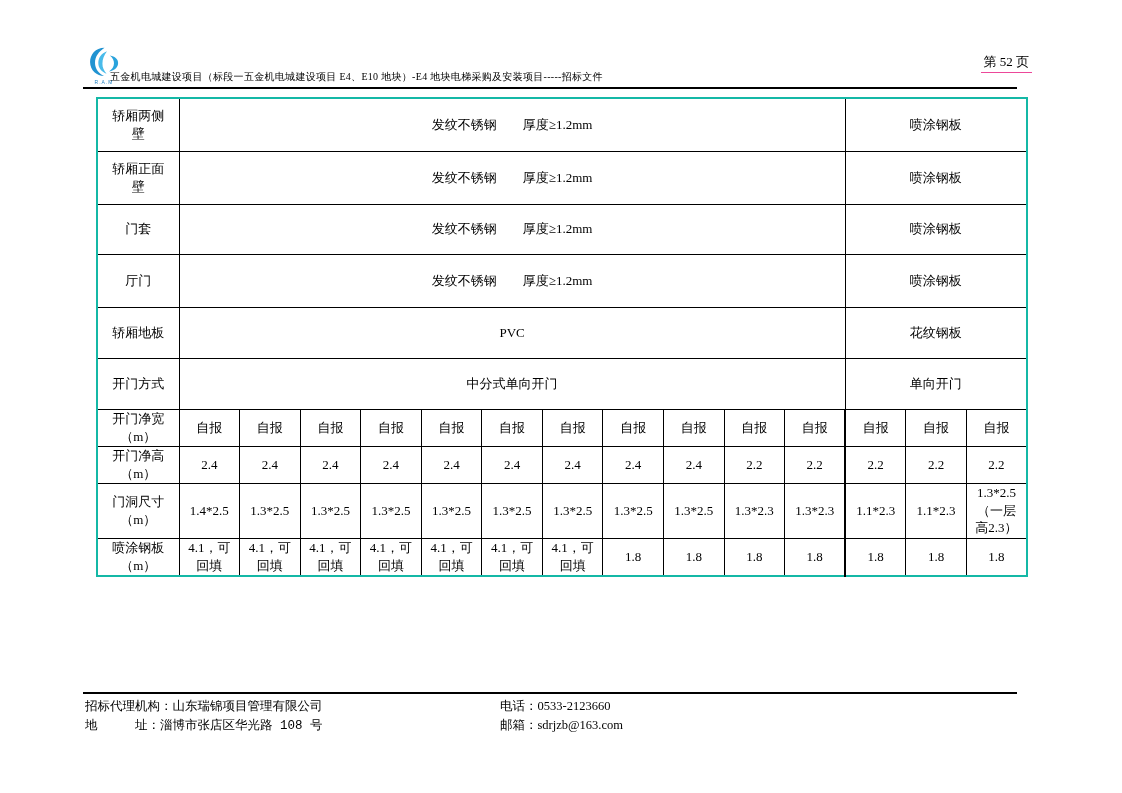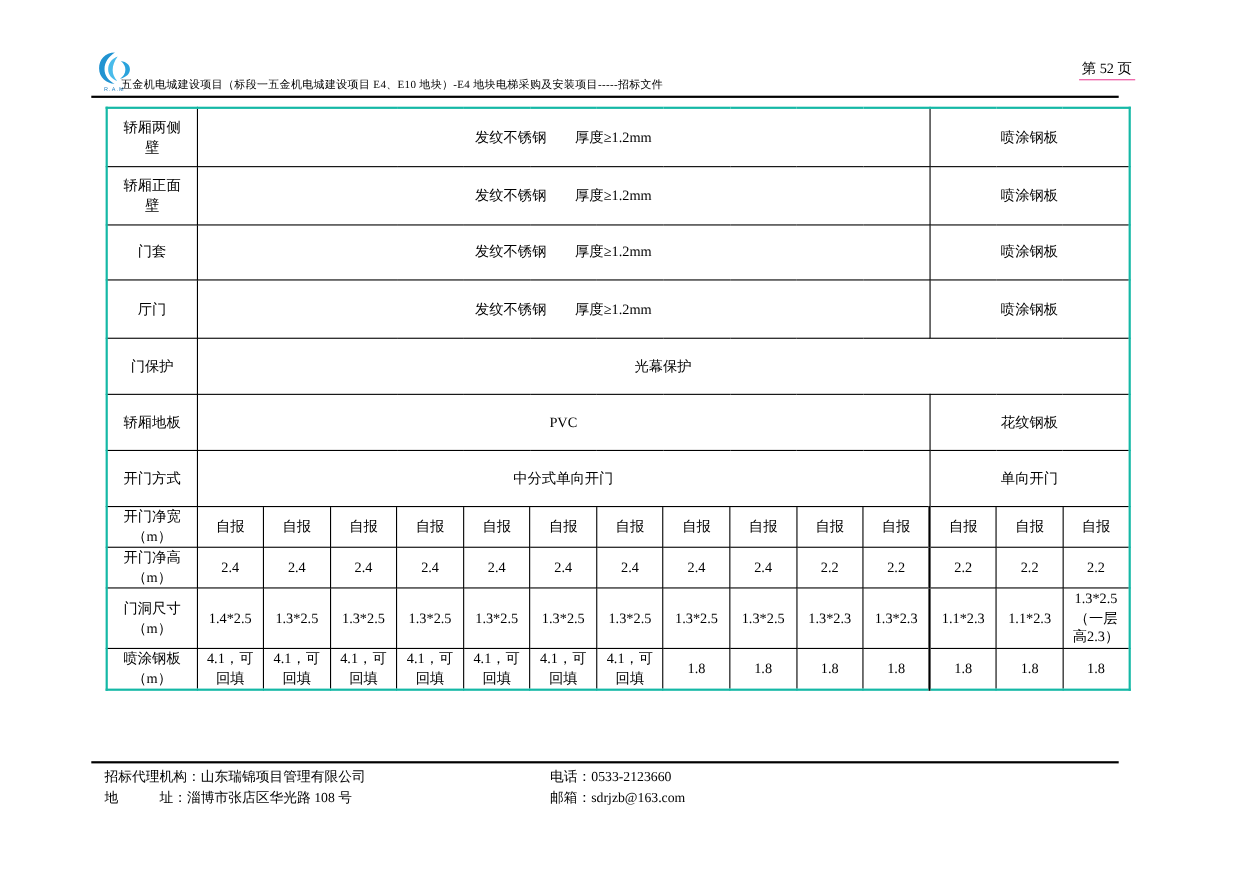--- a/index.html
+++ b/index.html
@@ -34,21 +34,21 @@
   .spec-table td.lbl { padding:0 9px; }
   .spec-table td.val { padding:0 4px; }
   .spec-table td.rem { padding:0 4px;text-align:center; }
   .spec-table td.num { padding:0 6px; word-break:break-all; }
   .spec-table td.bl2 { border-left:2px solid #000; }
 
   
   .footer-rule { position:absolute; left:83px; top:692px; width:934px; height:0; border-top:2px solid #000; }
   .footer { position:absolute; left:85px; top:698px; width:932px; font-size:12.5px; }
   .footer-line { position:relative; height:19px; }
-  .f-left  { position:absolute; left:10px;    top:0; white-space:nowrap; }
+  .f-left  { position:absolute; left:0;    top:0; white-space:nowrap;font-family:Liberation Mono, monospace; }
   .f-right { position:absolute; left:415px; top:0; white-space:nowrap; }
 </style>
 </head>
 <body>
 
 <div class="page">
 
   <div class="logo">
     <svg viewBox="0 0 40 40" aria-hidden="true">
       <path d="M20 2 C9 2 2.5 10 2.5 19.5 C2.5 30 11 36.5 19.5 36.5 C13 33 8.5 27.5 8.5 20.5 C8.5 12 13.5 6.5 20 2 Z" fill="#2193d1"></path>
@@ -93,24 +93,20 @@
       </tr>
       <tr style="height:50px">
         <td class="lbl">门套</td>
         <td class="val" colspan="11">发纹不锈钢　　厚度≥1.2mm</td>
         <td class="rem" colspan="3">喷涂钢板</td>
       </tr>
       <tr style="height:53px">
         <td class="lbl">厅门</td>
         <td class="val" colspan="11">发纹不锈钢　　厚度≥1.2mm</td>
         <td class="rem" colspan="3">喷涂钢板</td>
-      </tr>
-      <tr style="height:51px">
-        <td class="lbl">门保护</td>
-        <td class="val" colspan="14">光幕保护</td>
       </tr>
       <tr style="height:51px">
         <td class="lbl">轿厢地板</td>
         <td class="val" colspan="11">PVC</td>
         <td class="rem" colspan="3">花纹钢板</td>
       </tr>
       <tr style="height:51px">
         <td class="lbl">开门方式</td>
         <td class="val" colspan="11">中分式单向开门</td>
         <td class="rem" colspan="3">单向开门</td>

